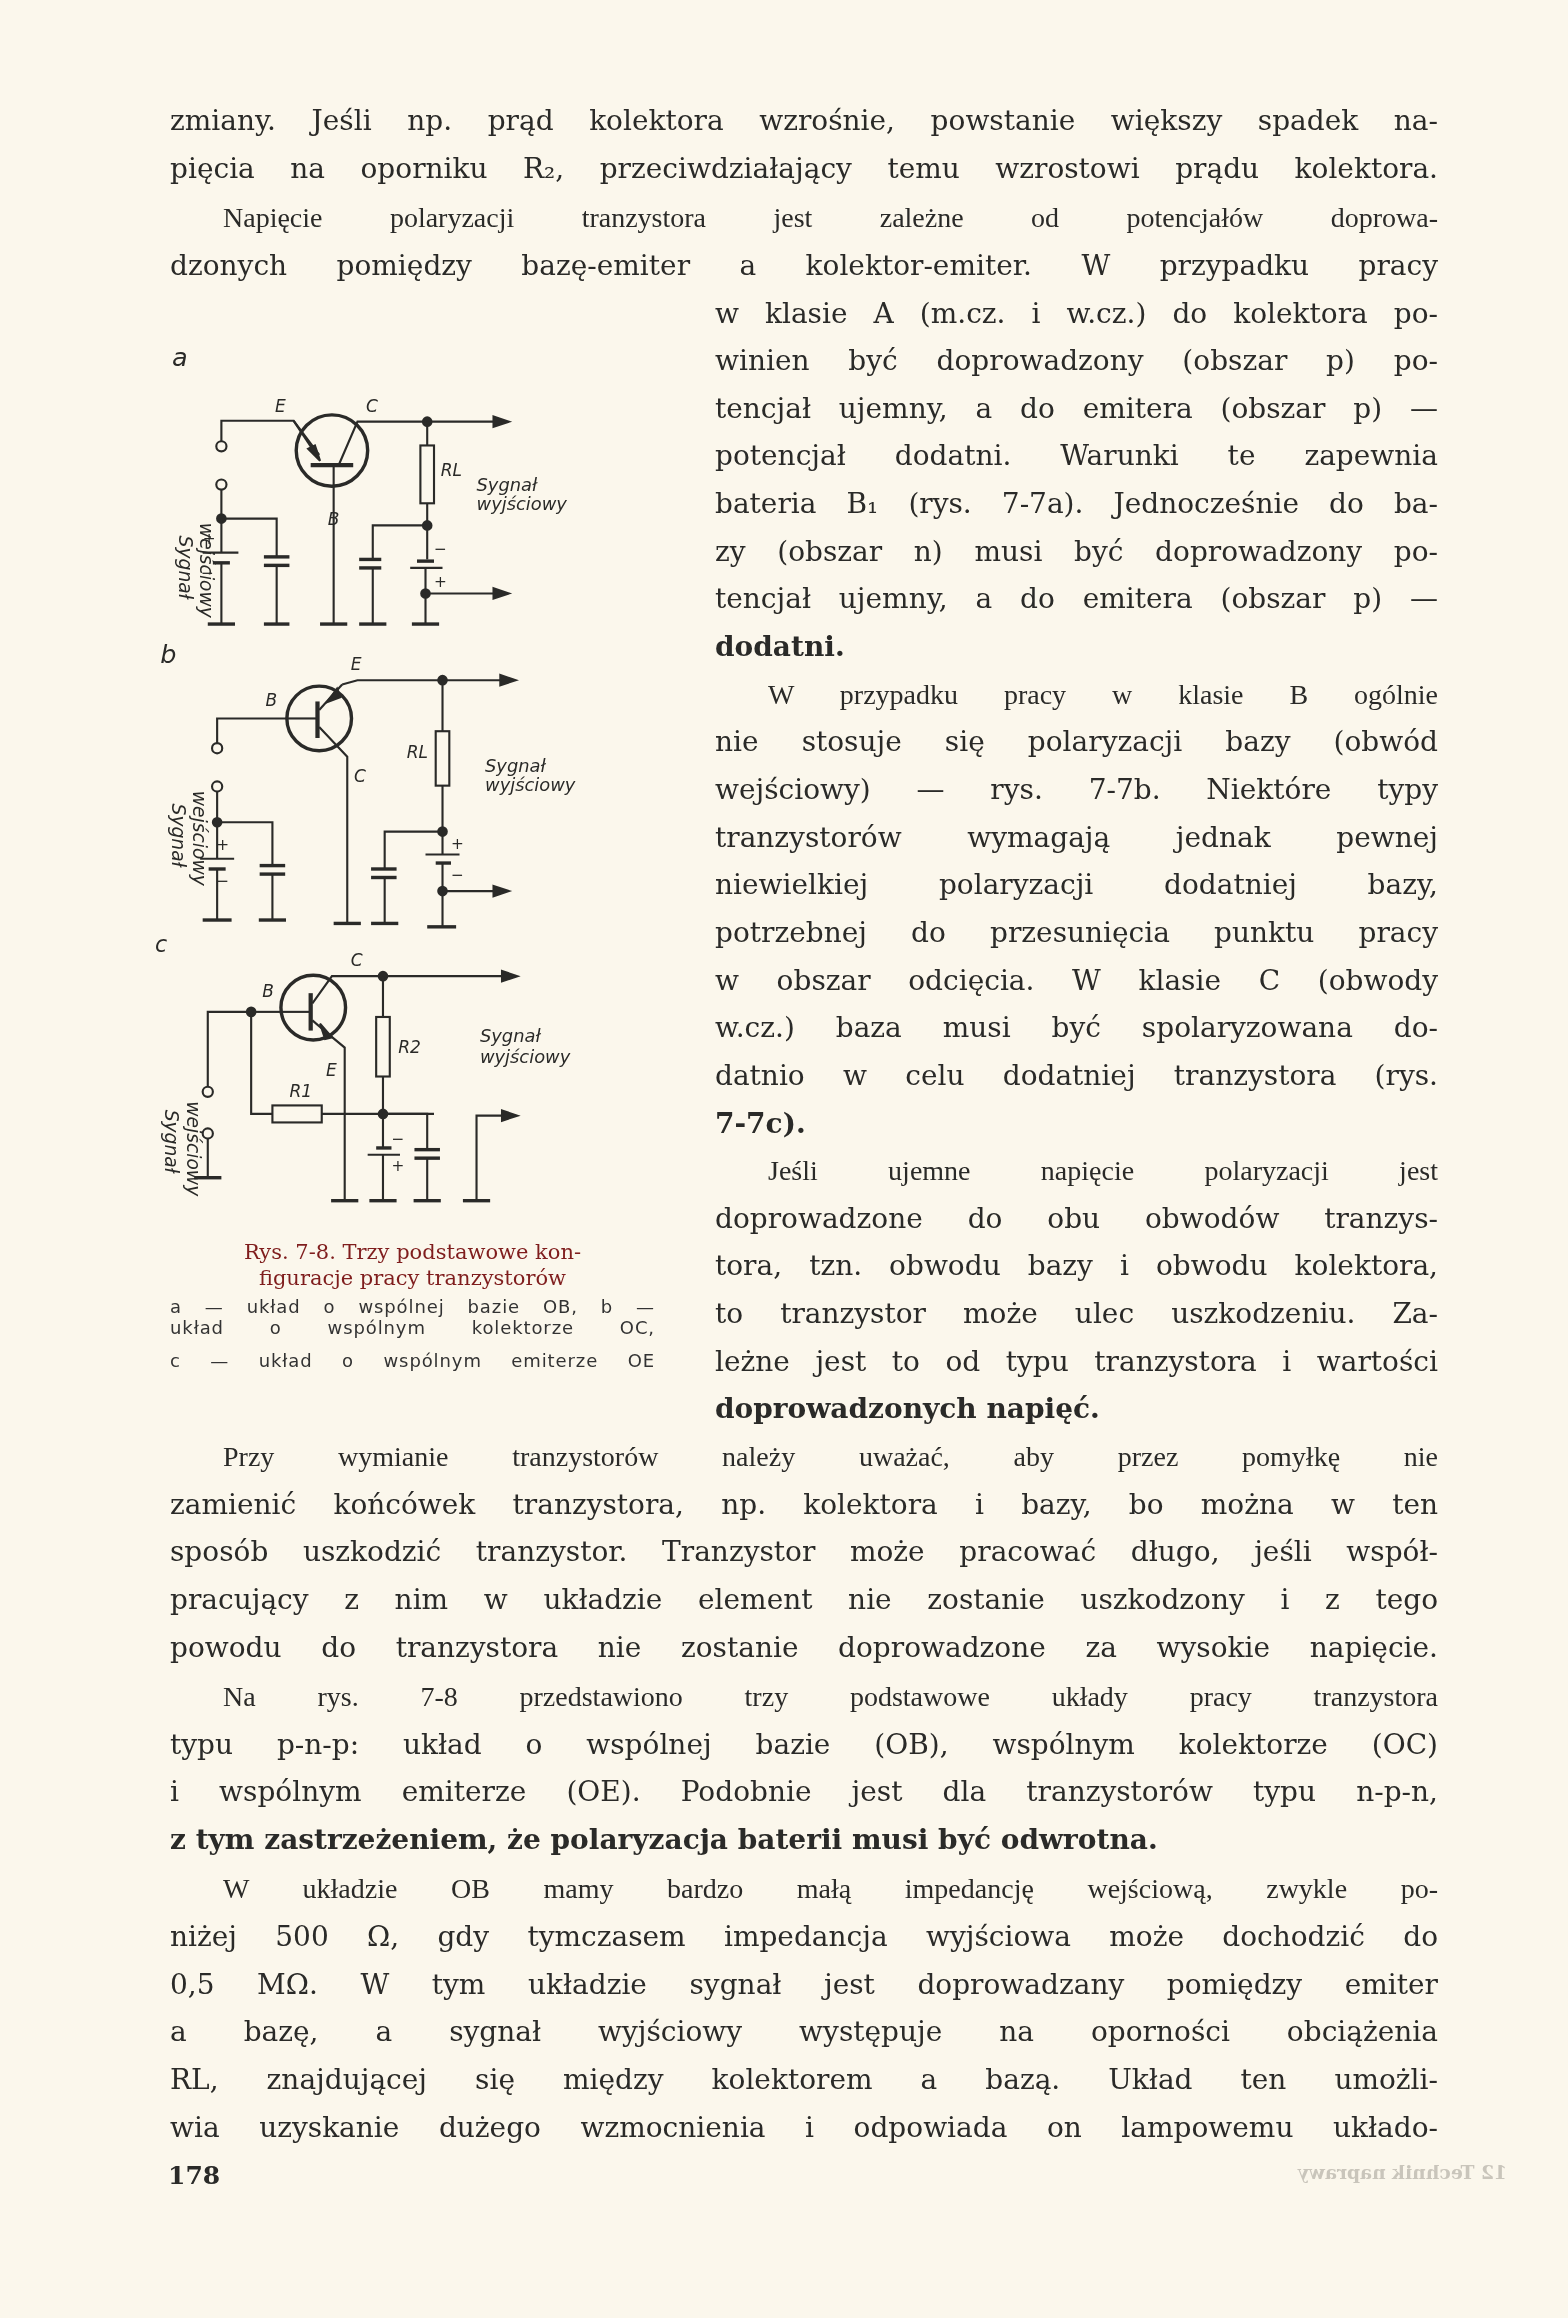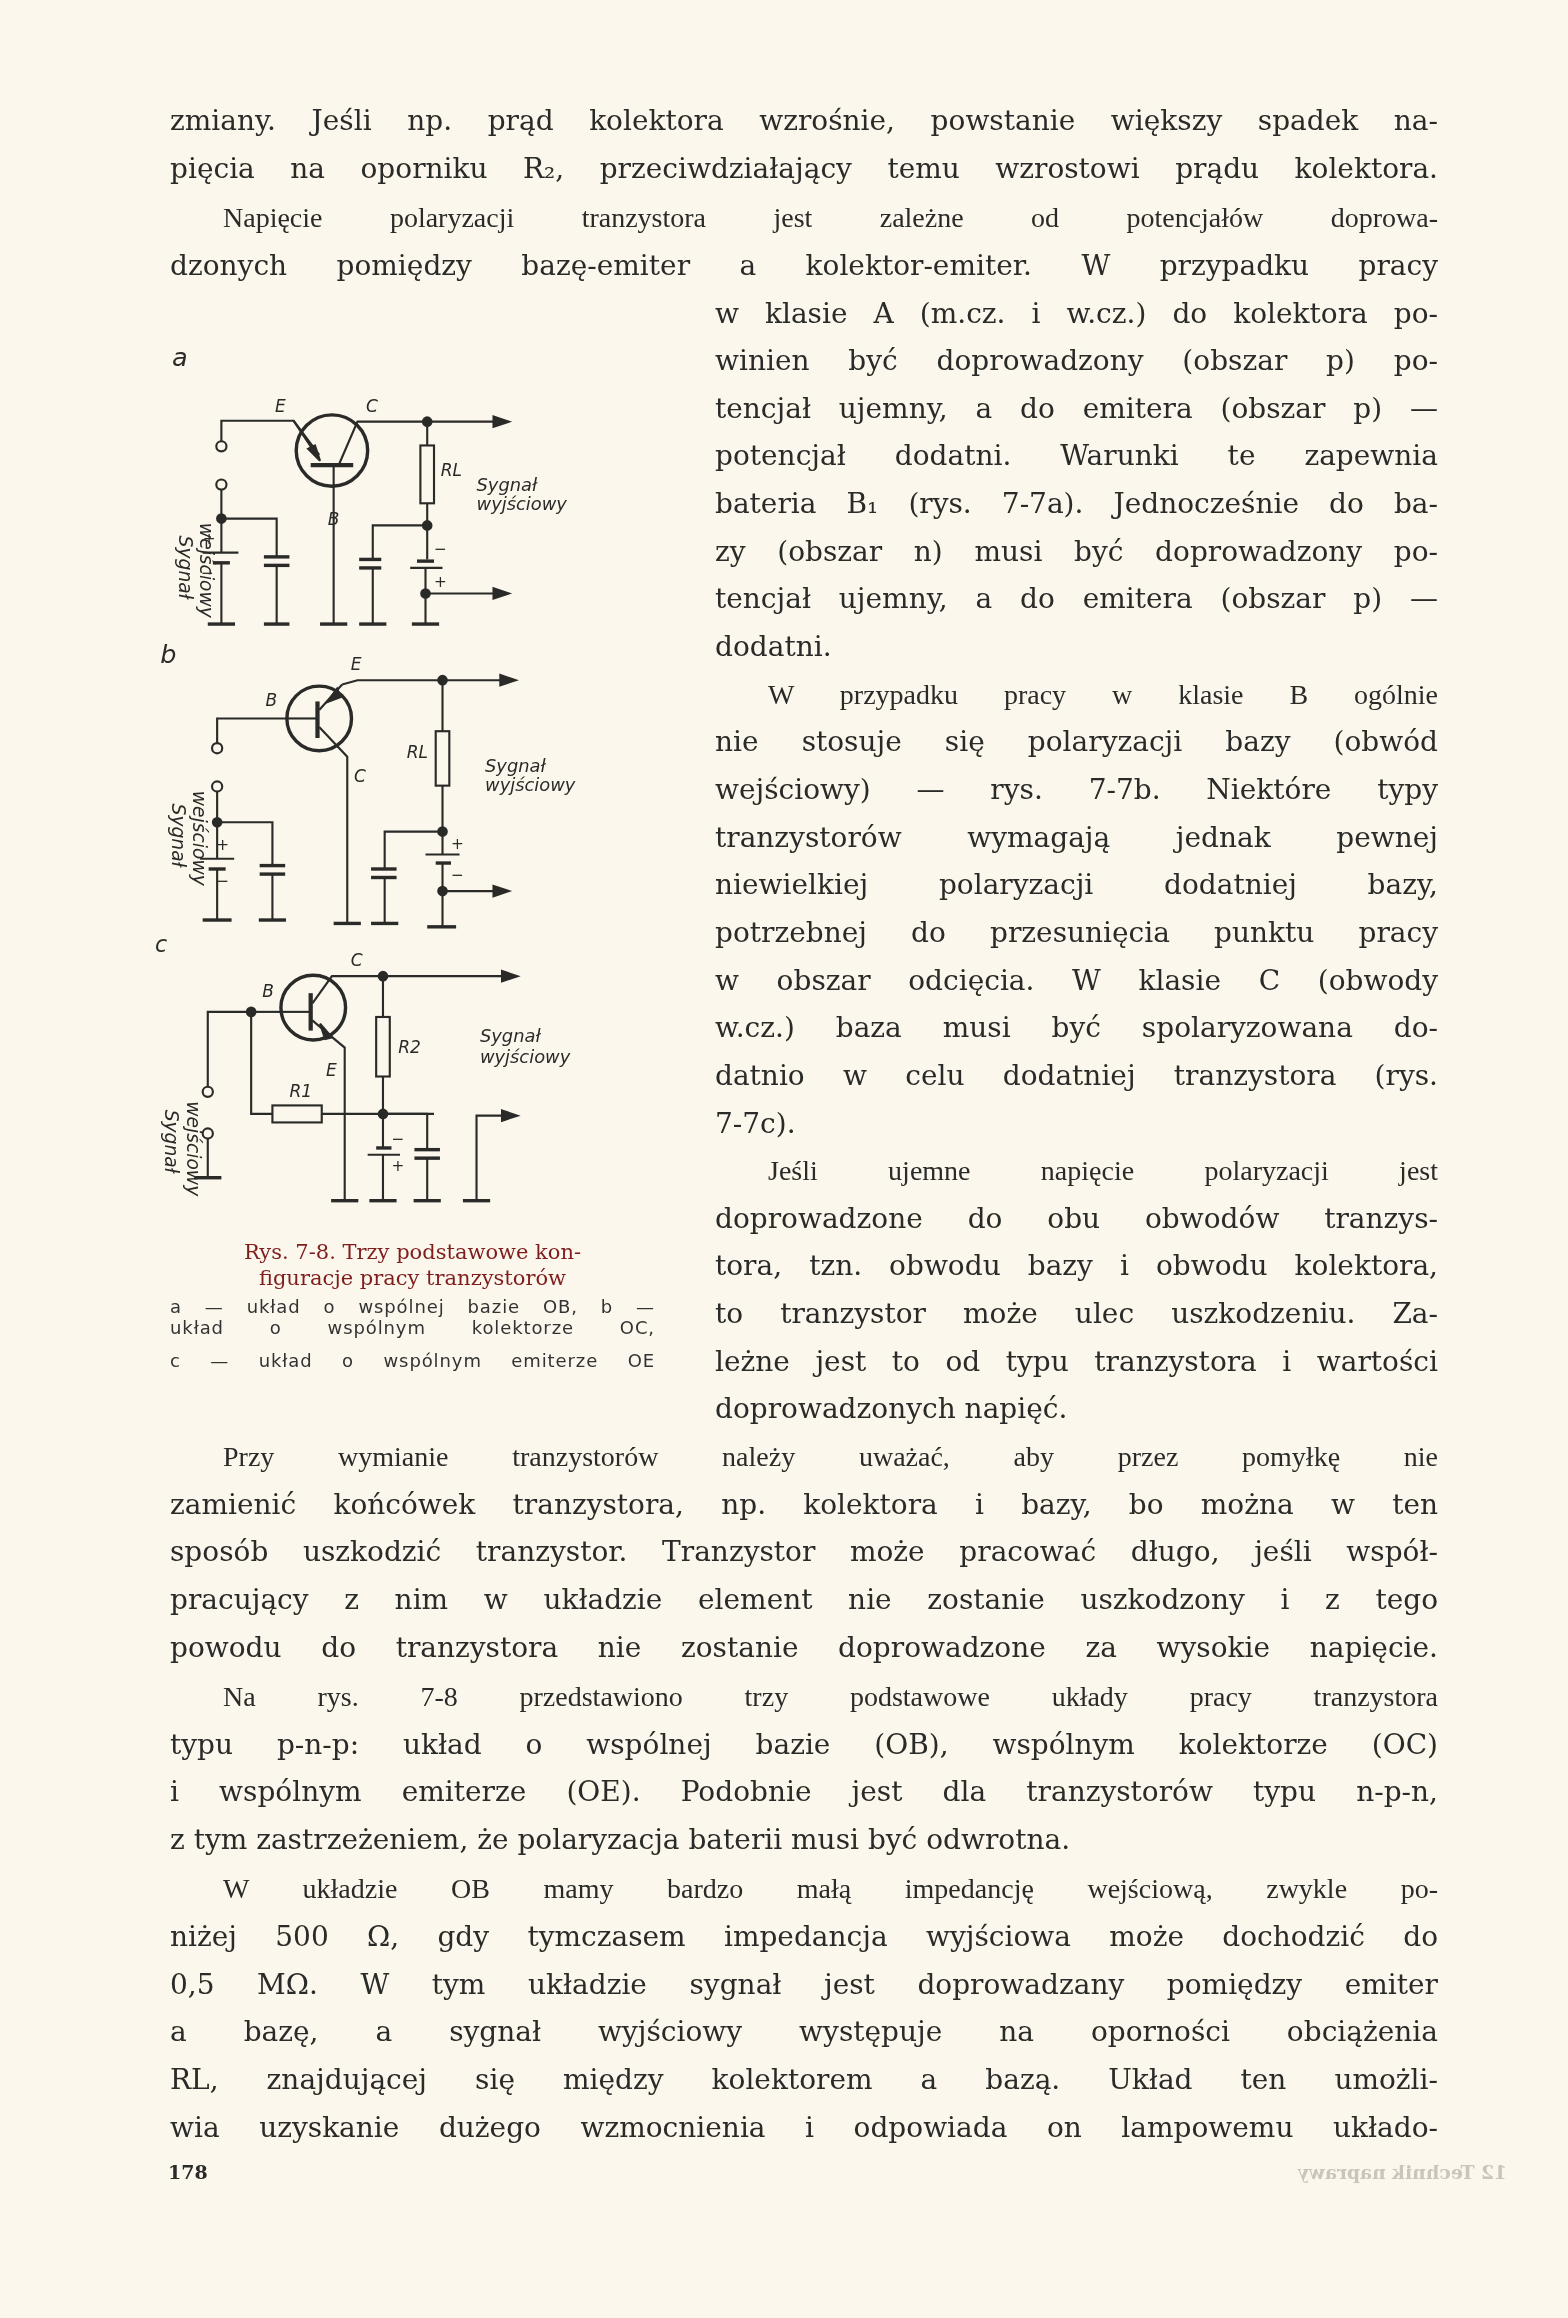--- a/index.html
+++ b/index.html
@@ -11,32 +11,32 @@
     color: #2a2a28;
   }
   .page { position: absolute; left: 0; top: 0; width: 1568px; height: 2319px; }
   .line {
     position: absolute; white-space: nowrap;
     font-size: 28px; line-height: 1; letter-spacing: 0px;
     text-align: justify; text-align-last: justify;
   }
   .full { left: 170px; width: 1268px; }
   .right { left: 715px; width: 723px; }
-  .lastline { text-align-last: left; }
+  .lastline { text-align-last: left; font-weight: bold; }
   .indent { padding-left: 53px; box-sizing: border-box; font-family: Liberation Serif, serif; }
   .caption-title {
     position: absolute; font-size: 21px; line-height: 1;
     left: 170px; width: 485px; text-align: center; color: #7f1d1d;
   }
   .caption-body {
     position: absolute; font-family: "DejaVu Sans", "Liberation Sans", sans-serif;
     font-size: 18px; line-height: 1; left: 170px; width: 485px;
     text-align: justify; text-align-last: justify; color: #333; letter-spacing: 0.9px;
   }
-  .page-number { position: absolute; left: 168px; top: 2161px; font-size: 19px; font-weight: bold; }
+  .page-number { position: absolute; left: 168px; top: 2161px; font-size: 25px; font-weight: bold; }
   .bleed-through {
     position: absolute; left: 1298px; top: 2161px; font-size: 18.7px; color: #c9c5bb;
     transform: scaleX(-1); font-weight: bold;
   }
   svg.circuit { position: absolute; left: 153px; top: 340px; }
   svg.circuit text { font-family: "DejaVu Sans", "Liberation Sans", sans-serif; font-style: italic; fill: #2a2a28; }
 </style>
 </head>
 <body>
 

